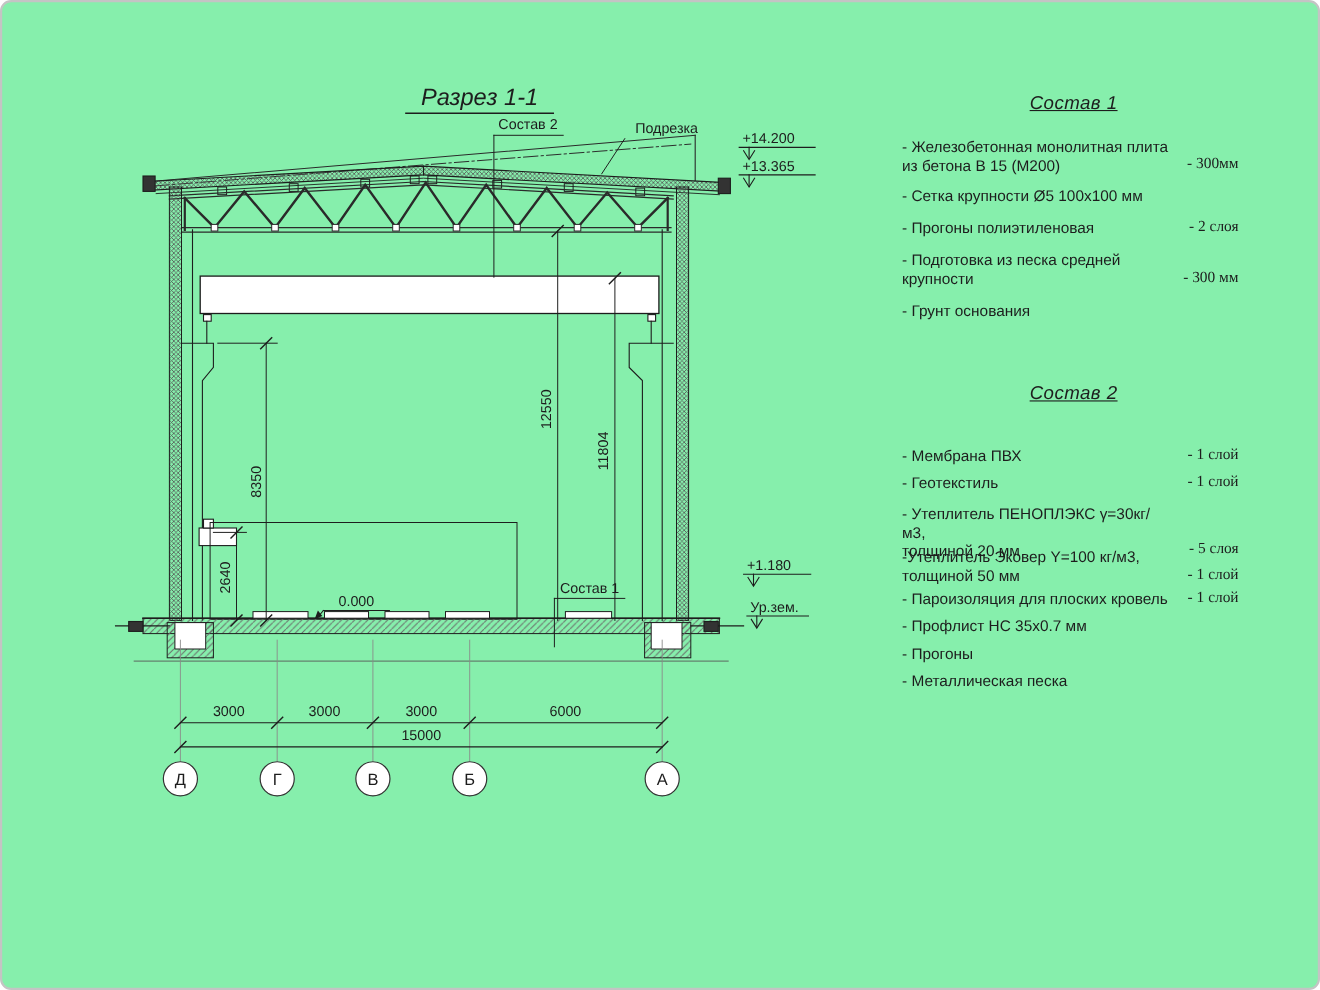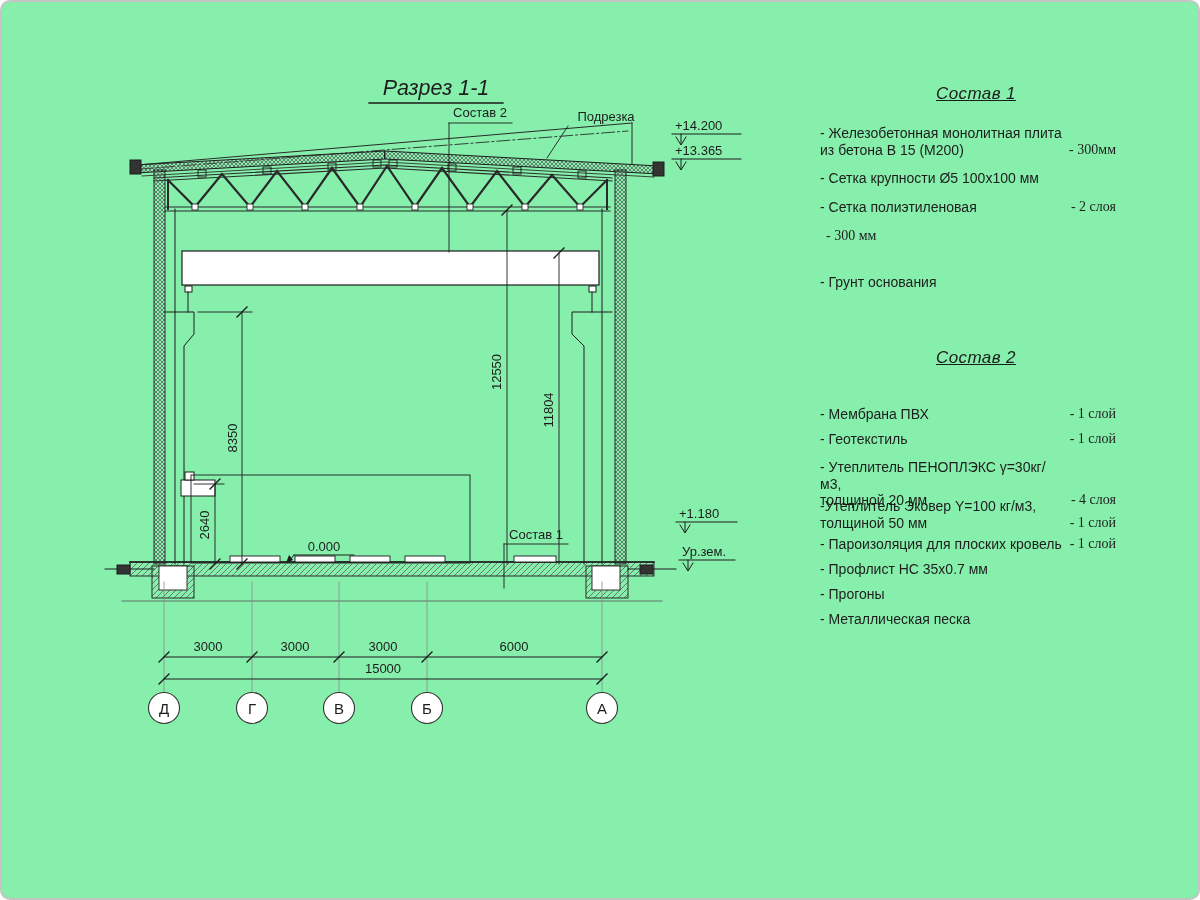--- a/index.html
+++ b/index.html
@@ -9,21 +9,21 @@
     font-family:"Liberation Sans", sans-serif;color:#1d1d1d;overflow:hidden;
   }
   svg text{font-family:"Liberation Sans", sans-serif;fill:#1d1d1d;}
   .panel{position:absolute;left:818px;top:78px;width:312px;}
   .panel .heading{
     position:absolute;left:0;right:0;text-align:center;
     font-size:17px;font-style:italic;text-decoration:underline;
     letter-spacing:.4px;
   }
   .row{
-    position:absolute;left:0;right:16px;display:flex;
+    position:absolute;left:0;right:6px;display:flex;
     justify-content:space-between;align-items:flex-end;
     font-size:14px;line-height:16.5px;
   }
   .nm{white-space:pre-line;max-width:242px;}
   .val{white-space:nowrap;padding-left:6px;font-family:Liberation Serif, serif;}
 </style>
 </head>
 <body>
 
 <div class="page">
@@ -261,45 +261,47 @@
     <div class="row" style="top:45px">
       <span class="nm">- Железобетонная  монолитная плита
 из бетона В 15 (М200)</span>
       <span class="val">- 300мм</span>
     </div>
     <div class="row" style="top:90px">
       <span class="nm">- Сетка крупности Ø5 100x100 мм</span>
       <span class="val"></span>
     </div>
     <div class="row" style="top:119px">
-      <span class="nm">- Сетка полиэтиленовая</span>
+      <span class="nm">- Прогоны полиэтиленовая</span>
       <span class="val">-  2 слоя</span>
     </div>
     <div class="row" style="top:148px">
+      <span class="nm">- Подготовка из песка средней
+крупности</span>
       <span class="val">- 300 мм</span>
     </div>
     <div class="row" style="top:194px">
       <span class="nm">- Грунт основания</span>
       <span class="val"></span>
     </div>
 
     <div class="heading" style="top:268px">Состав 2</div>
 
     <div class="row" style="top:326px">
       <span class="nm">- Мембрана ПВХ</span>
       <span class="val">- 1 слой</span>
     </div>
     <div class="row" style="top:351px">
       <span class="nm">- Геотекстиль</span>
       <span class="val">- 1 слой</span>
     </div>
     <div class="row" style="top:379px">
       <span class="nm">- Утеплитель ПЕНОПЛЭКС γ=30кг/м3,
 толщиной 20 мм</span>
-      <span class="val">- 4 слоя</span>
+      <span class="val">- 5 слоя</span>
     </div>
     <div class="row" style="top:418px">
       <span class="nm">-Утеплитель Эковер Y=100 кг/м3,
 толщиной 50 мм</span>
       <span class="val">- 1 слой</span>
     </div>
     <div class="row" style="top:456px">
       <span class="nm">- Пароизоляция для плоских кровель</span>
       <span class="val">- 1 слой</span>
     </div>

